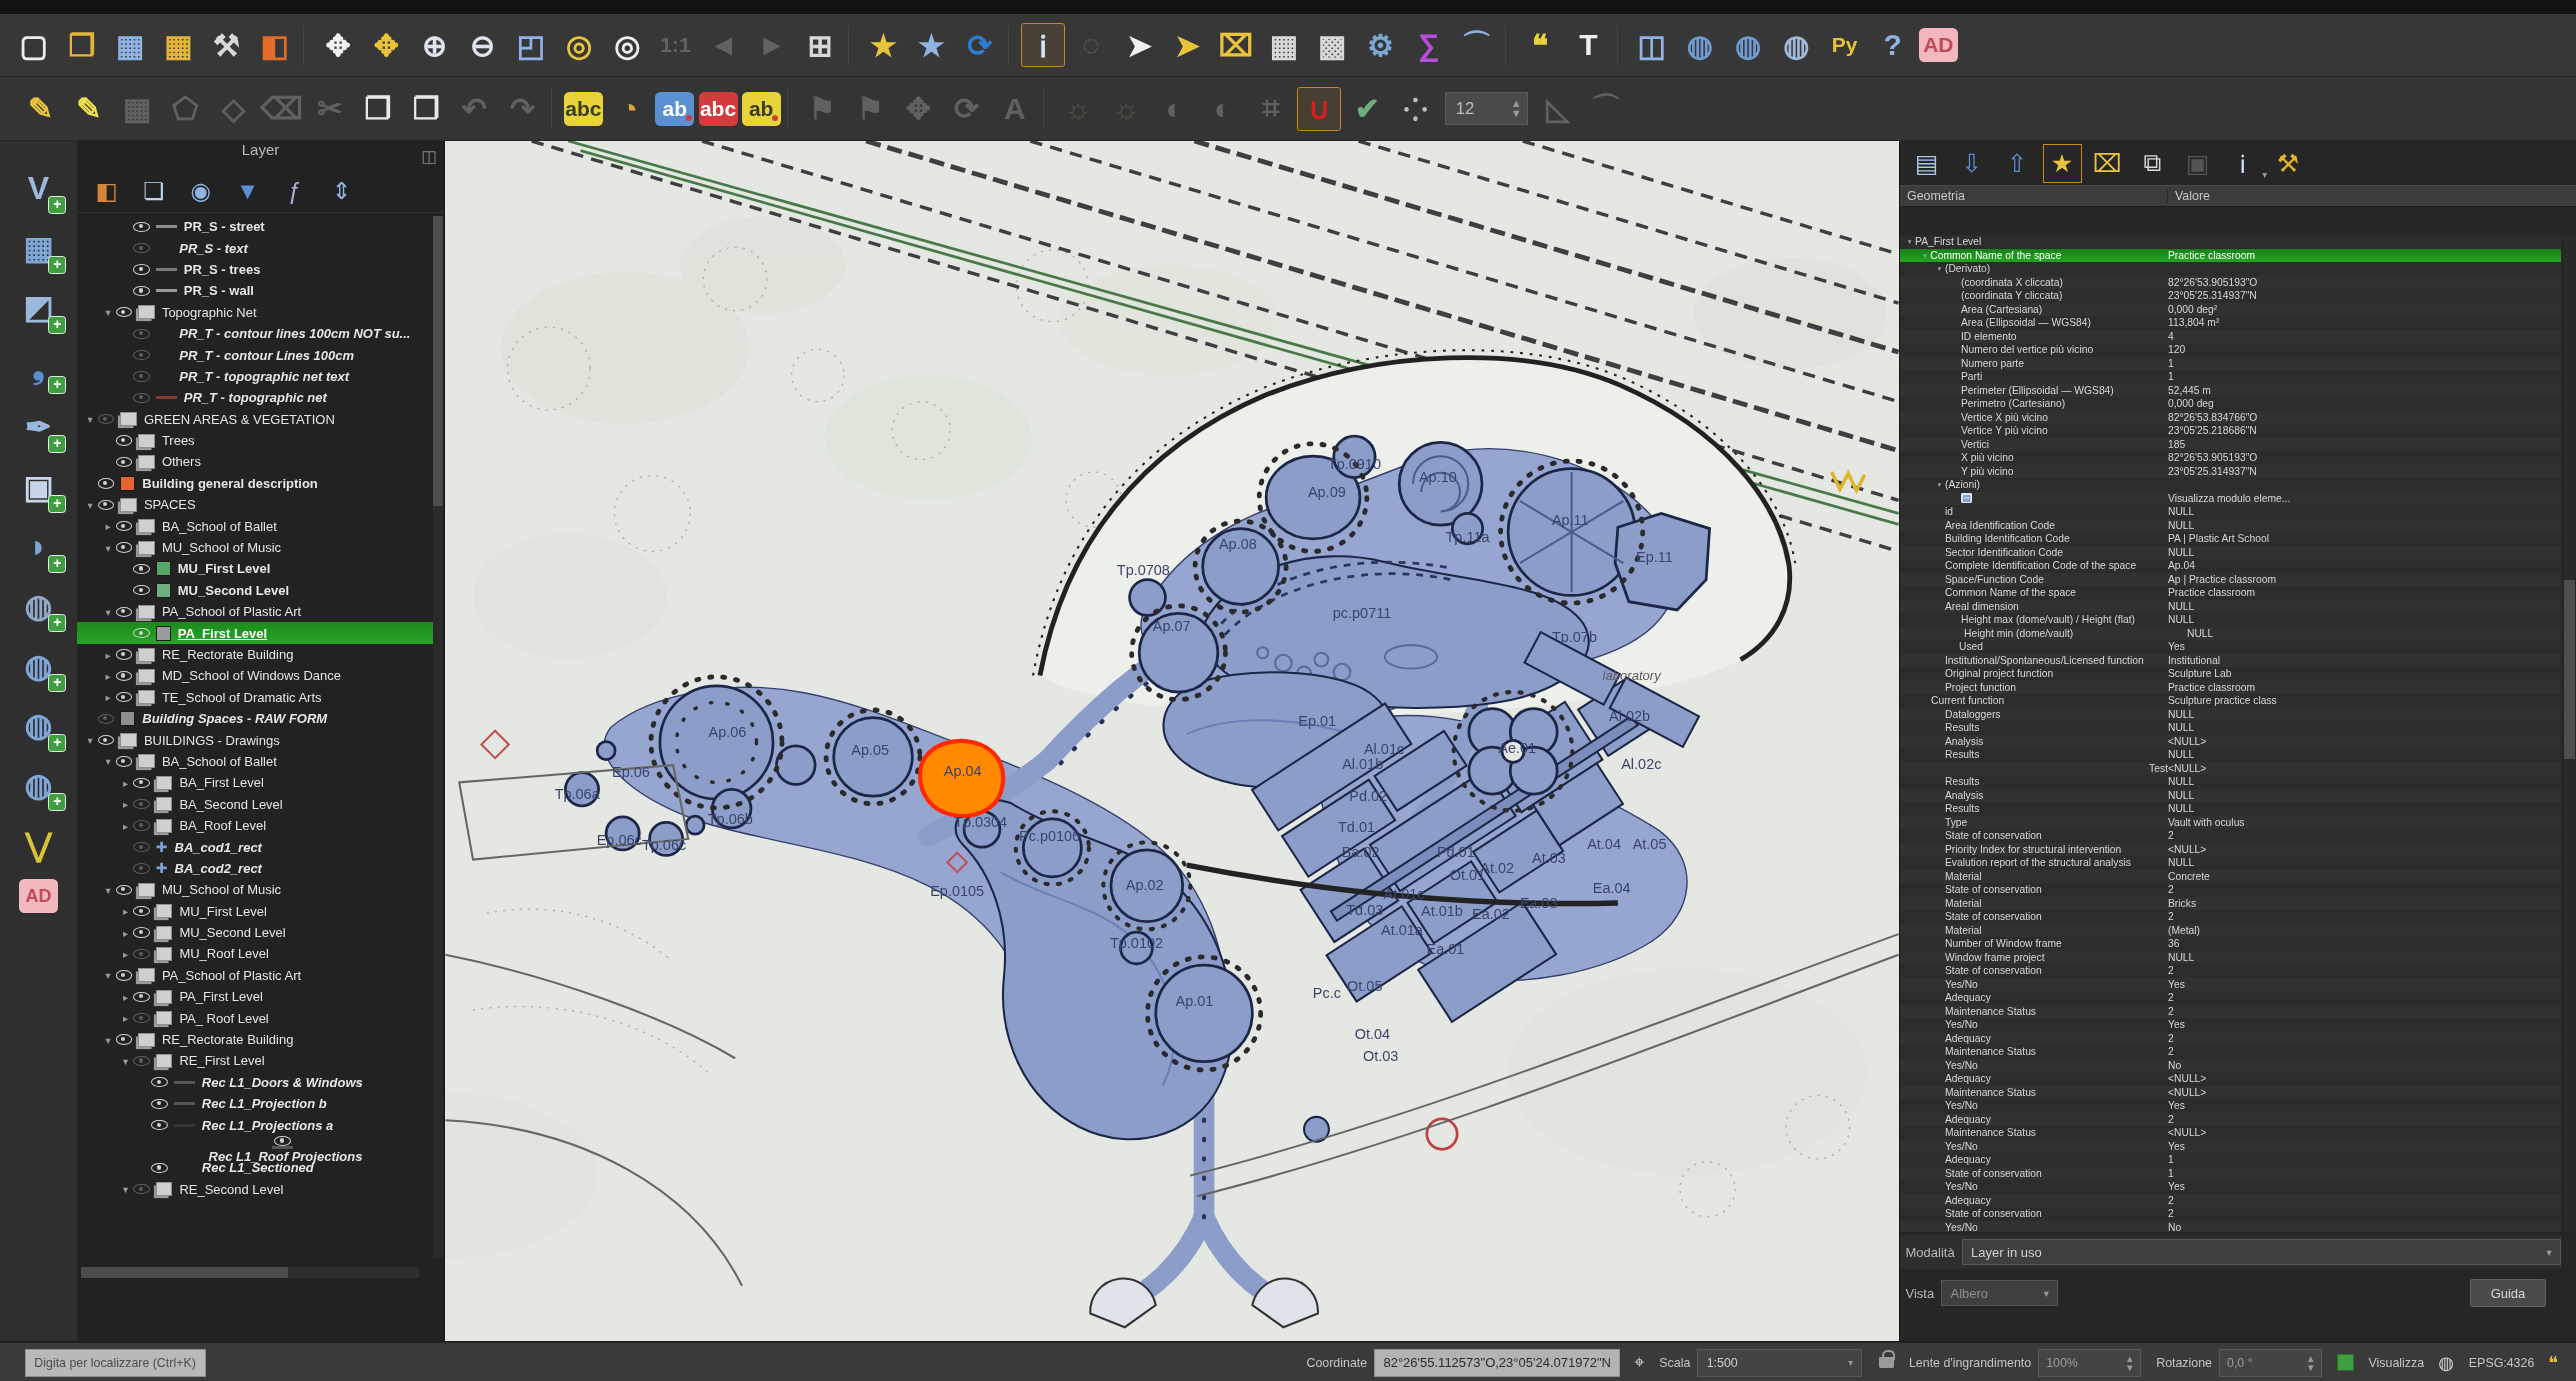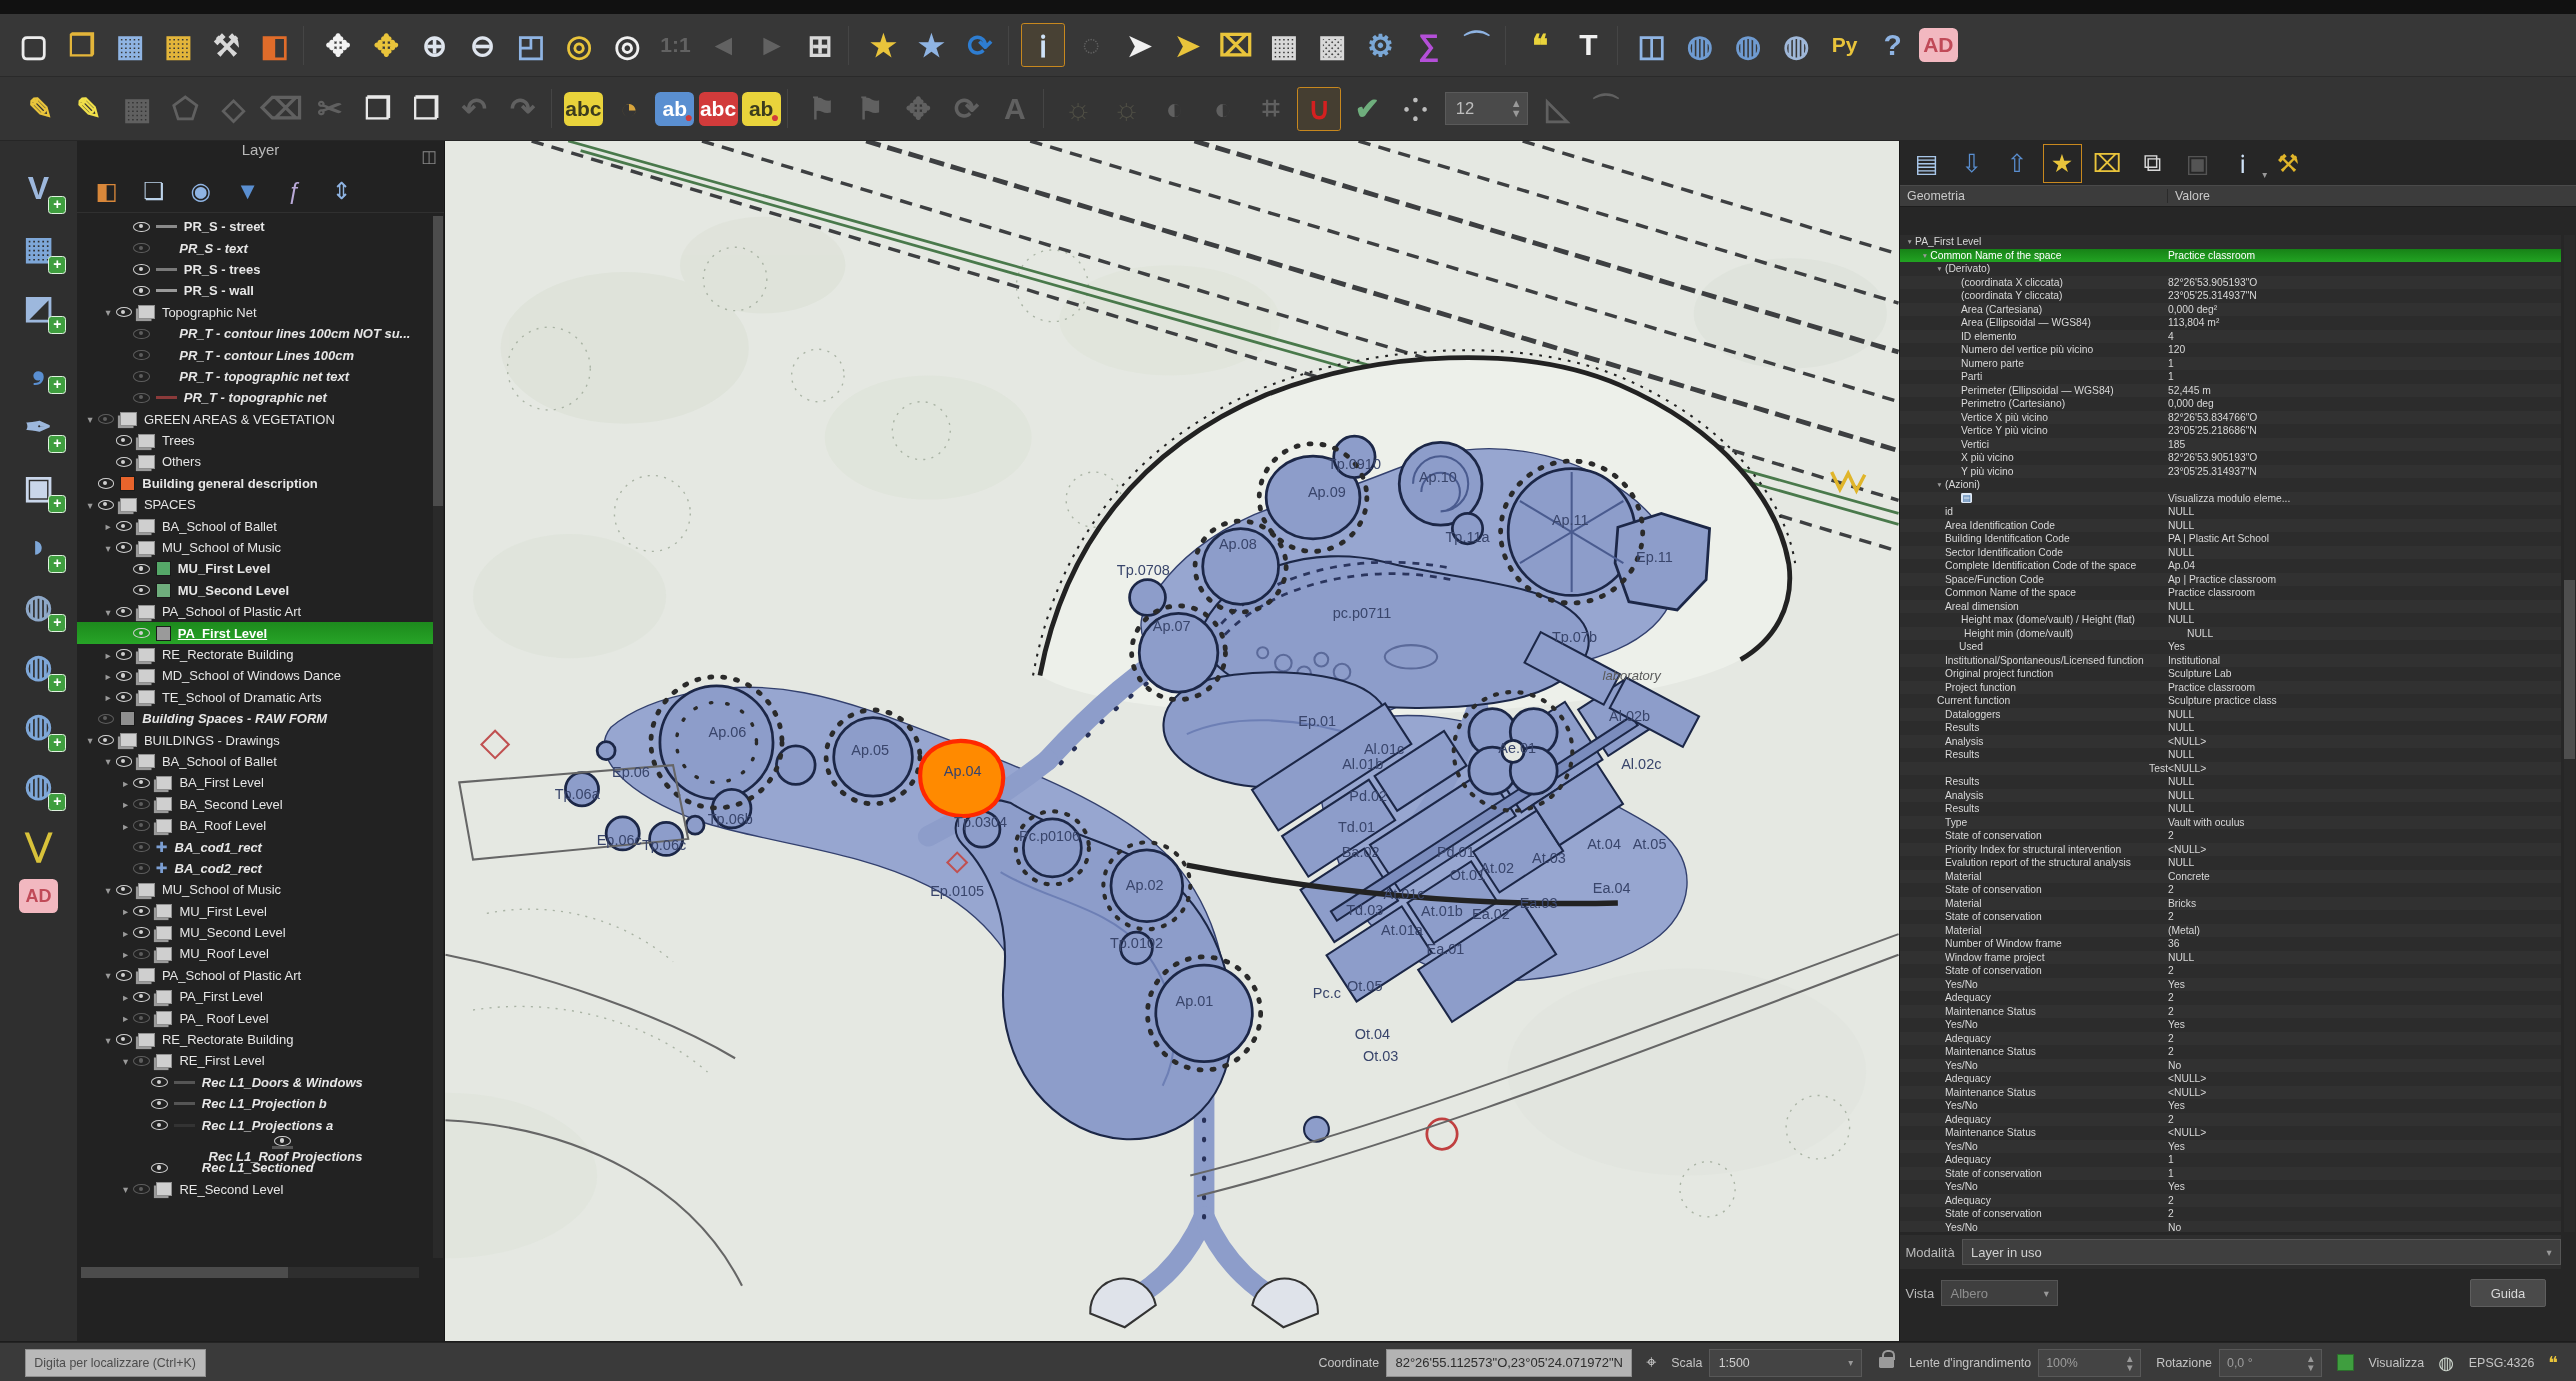--- a/index.html
+++ b/index.html
@@ -106,21 +106,21 @@
                  display:flex; align-items:center; justify-content:center; }
 
   
   #statusbar { left:0; top:1342px; width:2576px; height:40px; background:#3a3a3a; display:flex;
                align-items:center; color:#cfcfcf; font-size:12.4px; border-top:0.7px solid #242424; }
   #locator { margin-left:25px; width:181px; height:28px; background:#b9b9b9; color:#4c4c4c;
              display:flex; align-items:center; padding-left:8.3px; font-size:12.4px; border:0.7px solid #8f8f8f; }
   .sb-label { margin-left:15px; color:#c4c4c4; }
   .sb-box-light { margin-left:7px; height:28px; background:#b3b3b3; color:#2d2d2d; display:flex;
                   align-items:center; padding:0 8.3px; font-size:13px; border:0.7px solid #8f8f8f; }
-  .sb-combo { margin-left:7px; width:153px; height:28px; background:#444; border:0.7px solid #585858;
+  .sb-combo { margin-left:7px; width:165px; height:28px; background:#444; border:0.7px solid #585858;
               color:#cfcfcf; display:flex; align-items:center; padding:0 8.3px; }
   .sb-combo .caret { margin-left:auto; color:#999; font-size:9.7px; }
   .sb-spin { margin-left:7px; width:103px; height:28px; background:#444; border:0.7px solid #585858;
              color:#9c9c9c; display:flex; align-items:center; padding:0 7px; position:relative; }
   .sb-spin .arrows { position:absolute; right:5.5px; color:#999; font-size:9.7px; line-height:9px; }
   .sb-icon { margin-left:14px; font-size:18px; }
   #render-check { margin-left:15px; width:16.6px; height:16.6px; background:#3f9e3f; border:0.7px solid #2c6e2c; }
   #lock-icon { margin-left:16.6px; width:15px; height:11px; background:#9a9a9a; border-radius:1.4px; position:relative; }
   #lock-icon::before { content:''; position:absolute; left:2.8px; top:-7px; width:9.7px; height:8.3px;
                        border:2.1px solid #9a9a9a; border-bottom:none; border-radius:5.5px 5.5px 0 0; }
@@ -1029,21 +1029,21 @@
         <div class="c2">Sculpture Lab</div>
       </div>
       <div class="irow">
         <div class="c1" style="padding-left: 34px;">
           <span class="exp"></span>
           <span>Project function</span>
         </div>
         <div class="c2">Practice classroom</div>
       </div>
       <div class="irow">
-        <div class="c1" style="padding-left: 26px;">
+        <div class="c1" style="padding-left: 20px;">
           <span class="exp"></span>
           <span>Current function</span>
         </div>
         <div class="c2">Sculpture practice class</div>
       </div>
       <div class="irow">
         <div class="c1" style="padding-left: 34px;">
           <span class="exp"></span>
           <span>Dataloggers</span>
         </div>

